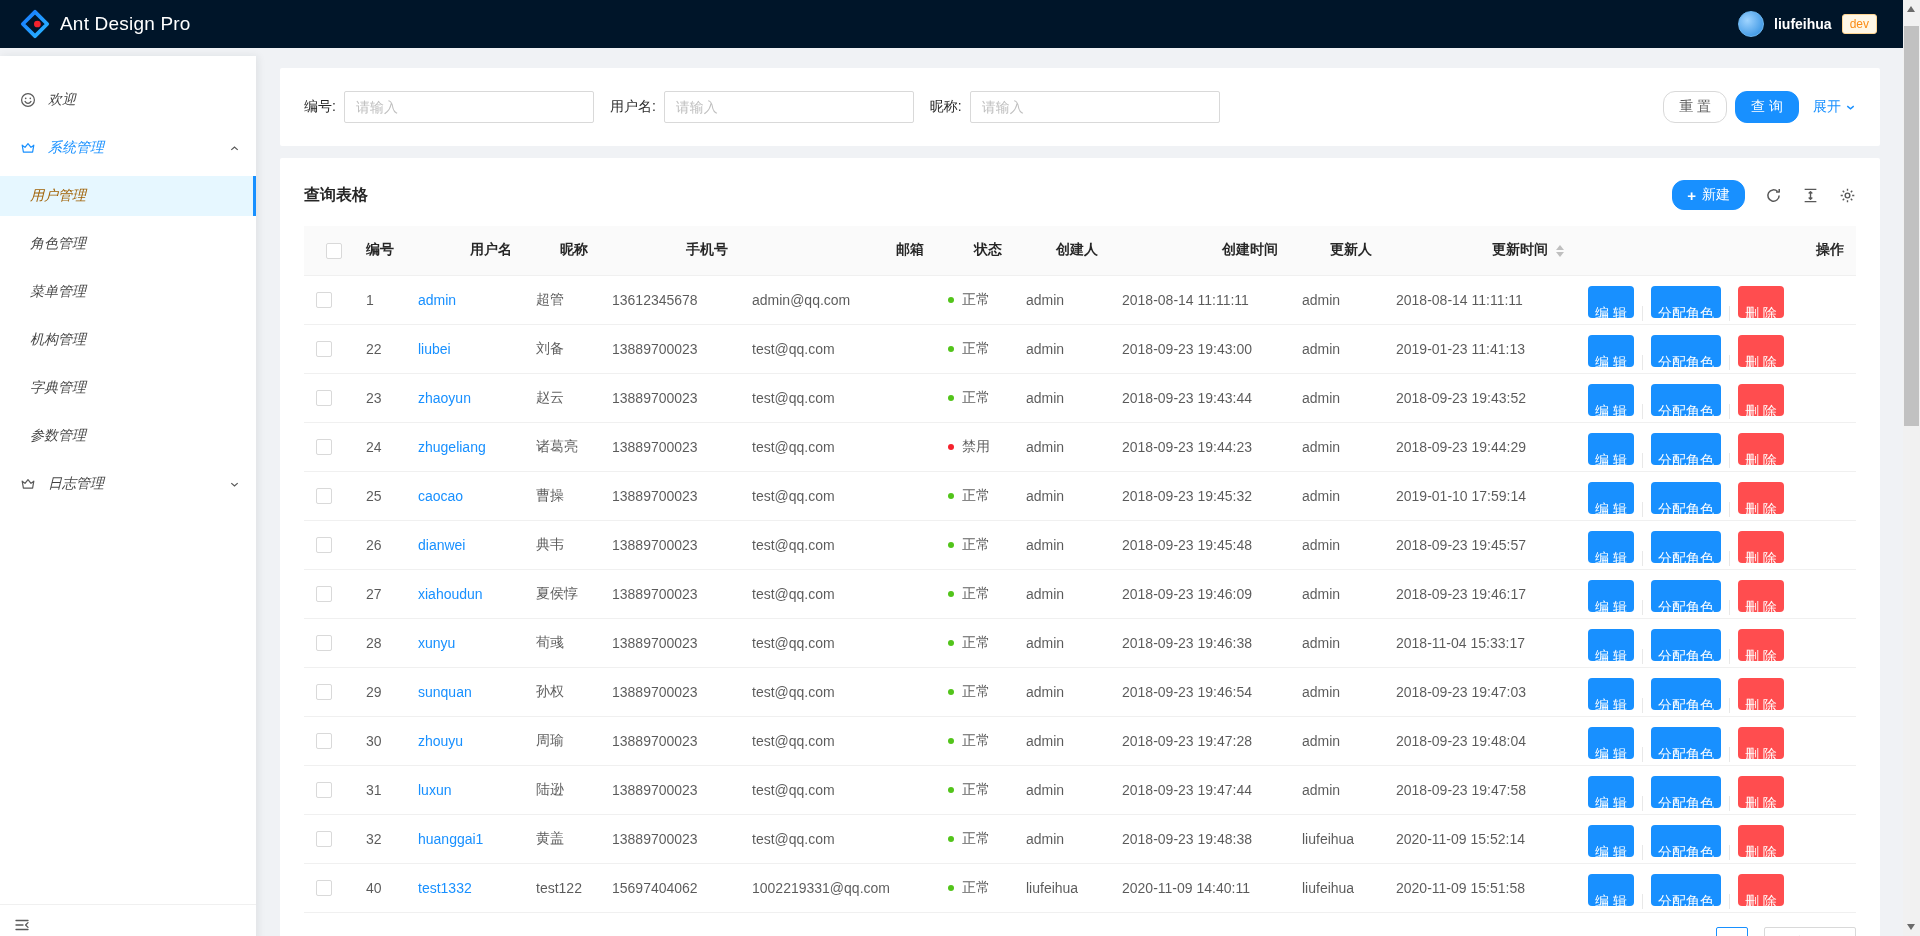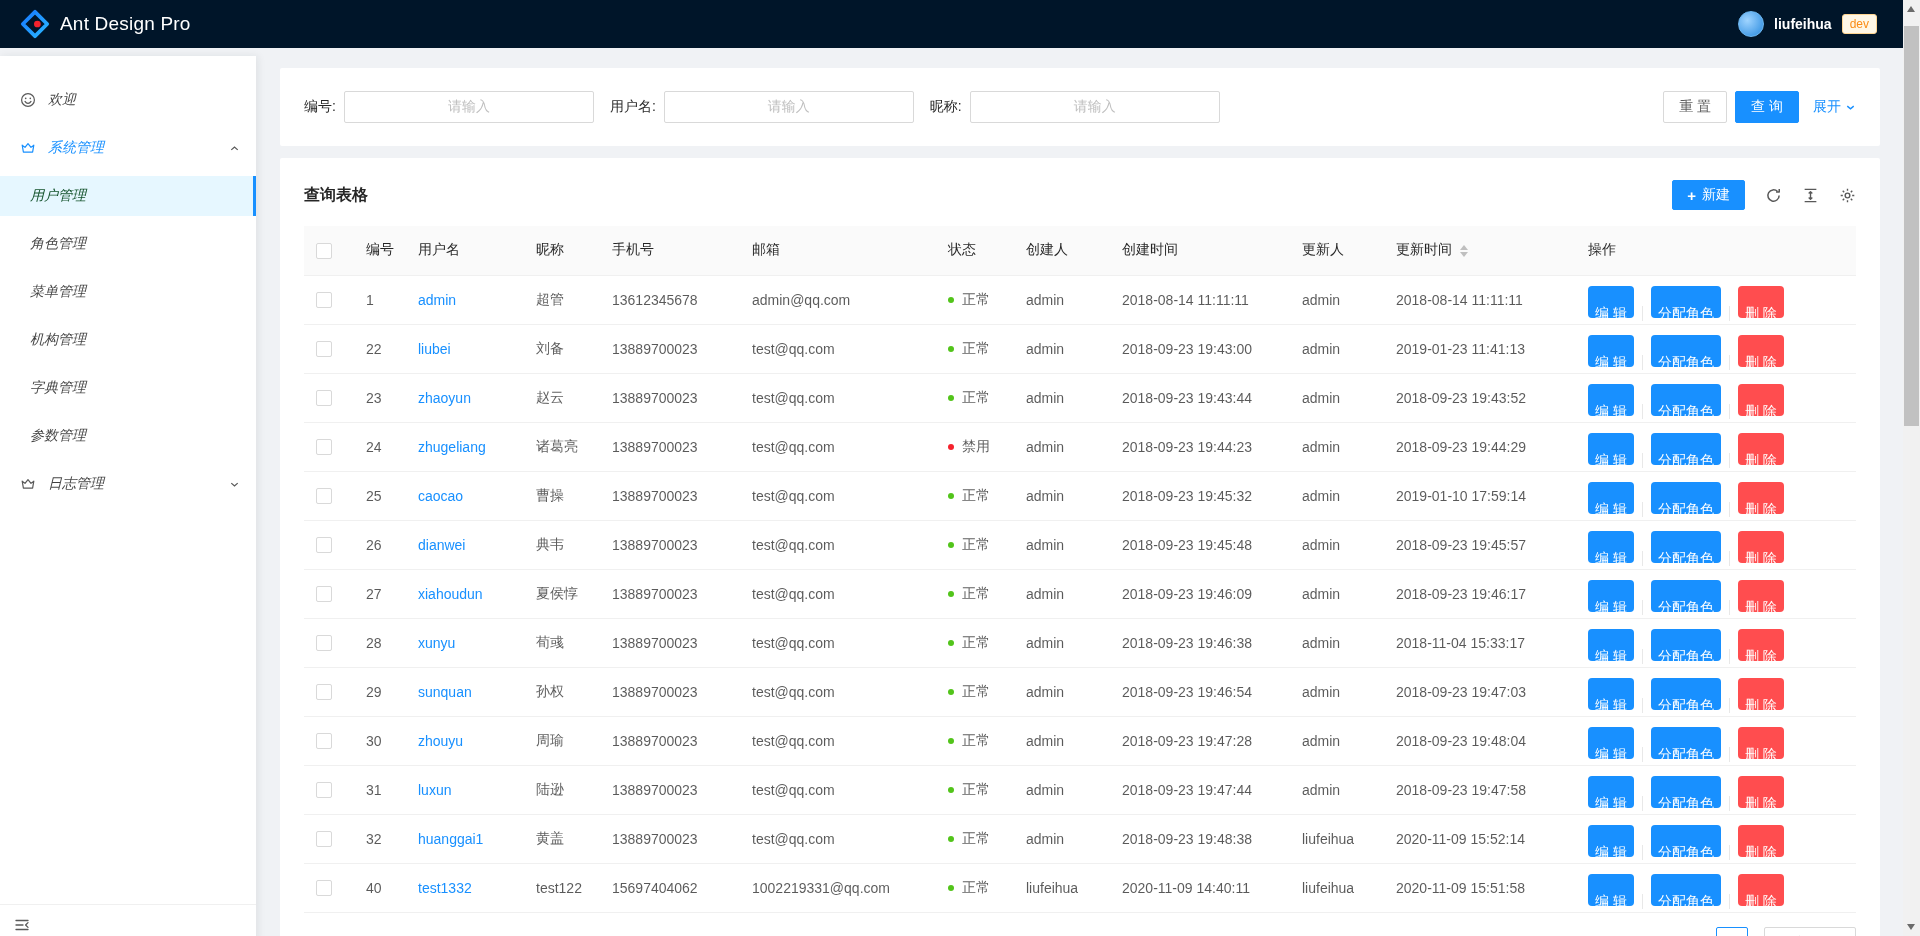--- a/index.html
+++ b/index.html
@@ -16,52 +16,52 @@
   .env-tag { background:#fff7e6; border:1px solid #ffd591; color:#fa8c16; font-size:12px; line-height:18px; padding:0 7px; border-radius:3px; }
 
   
   .sidebar { position:absolute; left:0; top:56px; width:256px; height:888px; background:#fff; box-shadow:2px 0 8px rgba(29,35,41,.08); z-index:3; padding-top:16px;font-style:italic; }
   .menu-item { height:40px; margin:8px 0; display:flex; align-items:center; padding:0 16px 0 20px; color:rgba(0,0,0,.75); cursor:pointer; }
   .menu-item .mi-icon { width:16px; height:16px; margin-right:12px; flex:0 0 auto; color:#595959; }
   .menu-item.active-parent { color:#1890ff; }
   .menu-item.active-parent .mi-icon { color:#1890ff; }
   .menu-item .chev { margin-left:auto; color:#595959; }
   .menu-subitem { height:40px; margin:8px 0; display:flex; align-items:center; padding-left:30px; color:rgba(0,0,0,.75); cursor:pointer; position:relative; }
-  .menu-subitem.selected { background:#e6f7ff; color:#14532d; }
+  .menu-subitem.selected { background:#e6f7ff; color:#a16207; }
   .menu-subitem.selected::after { content:""; position:absolute; right:0; top:0; bottom:0; width:3px; background:#1890ff; }
   .sidebar-trigger { position:absolute; left:0; bottom:0; width:256px; height:40px; display:flex; align-items:center; padding-left:14px; color:#595959; cursor:pointer; border-top:1px solid #f0f0f0; }
 
   
   .main { position:absolute; left:256px; top:48px; width:1647px; height:888px; padding:20px 23px 0 24px; overflow:hidden; }
   .card { background:#fff; border-radius:2px; }
 
   
   .search-card { height:78px; display:flex; align-items:center; padding:0 16px; }
   .search-fields { display:flex; flex:1; align-items:center; }
   .field { flex:1; display:flex; align-items:center; justify-content:flex-end; padding:0 8px; }
   .field .lbl { margin-right:8px; color:rgba(0,0,0,.85); white-space:nowrap; }
-  .field input { width:250px; height:32px; border:1px solid #d9d9d9; border-radius:2px; padding:0 11px; font-size:14px; color:rgba(0,0,0,.65); outline:none; font-family:Liberation Serif, serif;text-align:center; }
+  .field input { width:250px; height:32px; border:1px solid #d9d9d9; border-radius:2px; padding:0 11px; font-size:14px; color:rgba(0,0,0,.65); outline:none; font-family:Liberation Sans, sans-serif; }
   .field input::placeholder { color:#bfbfbf; }
   .form-actions { flex:1; display:flex; align-items:center; justify-content:flex-end; padding-right:8px; gap:8px; }
-  .btn { height:32px; padding:0 15px; border-radius:2px; font-size:14px; cursor:pointer; font-family:inherit; }
+  .btn { height:32px; padding:0 15px; border-radius:12px; font-size:14px; cursor:pointer; font-family:inherit; }
   .btn-default { background:#fff; border:1px solid #d9d9d9; color:rgba(0,0,0,.65); }
   .btn-primary { background:#1890ff; border:1px solid #1890ff; color:#fff; }
   .expand-link { color:#1890ff; display:inline-flex; align-items:center; gap:4px; margin-left:6px; cursor:pointer; white-space:nowrap; }
 
   
   .table-card { margin-top:12px; padding-bottom:24px; }
   .toolbar { display:flex; align-items:center; justify-content:space-between; padding:22px 24px 16px; }
   .card-title { font-size:16px; font-weight:600; color:rgba(0,0,0,.85); }
   .toolbar-right { display:flex; align-items:center; gap:20px; }
   .btn-new { height:30px; padding:0 14px; display:inline-flex; align-items:center; gap:6px; }
   .btn-new .plus { font-size:15px; font-weight:700; line-height:1; }
   .tool-icon { width:17px; height:17px; color:#595959; cursor:pointer; }
 
   table { width:calc(100% - 48px); margin:0 24px; border-collapse:collapse; table-layout:fixed; }
-  thead th { background:#fafafa; height:49px; text-align:left; padding:0 12px; color:rgba(0,0,0,.85); font-weight:400; font-size:14px; border-bottom:1px solid #f0f0f0; white-space:nowrap; }
+  thead th { background:#fafafa; height:49px; text-align:right; padding:0 12px; color:rgba(0,0,0,.85); font-weight:700; font-size:14px; border-bottom:1px solid #f0f0f0; white-space:nowrap; }
   tbody td { height:49px; padding:0 12px; border-bottom:1px solid #f0f0f0; color:rgba(0,0,0,.65); white-space:nowrap; overflow:hidden; }
   .checkbox { width:16px; height:16px; border:1px solid #d9d9d9; border-radius:2px; background:#fff; display:inline-block; vertical-align:middle; cursor:pointer; }
   a.user-link { color:#1890ff; text-decoration:none; cursor:pointer; }
   .dot { width:6px; height:6px; border-radius:50%; display:inline-block; margin-right:8px; vertical-align:middle; }
   .dot.normal { background:#52c41a; }
   .dot.disabled { background:#f5222d; }
   .sorter { display:inline-flex; flex-direction:column; gap:2px; margin-left:8px; vertical-align:middle; }
   .caret-up { width:0; height:0; border-left:4px solid transparent; border-right:4px solid transparent; border-bottom:5px solid #bfbfbf; }
   .caret-down { width:0; height:0; border-left:4px solid transparent; border-right:4px solid transparent; border-top:5px solid #bfbfbf; }
   .mini-btn { height:25px; line-height:23px; padding:16px 7px; border-radius:4px; border:none; color:#fff; font-size:14px; cursor:pointer; font-family:inherit;margin-top:8px; }

